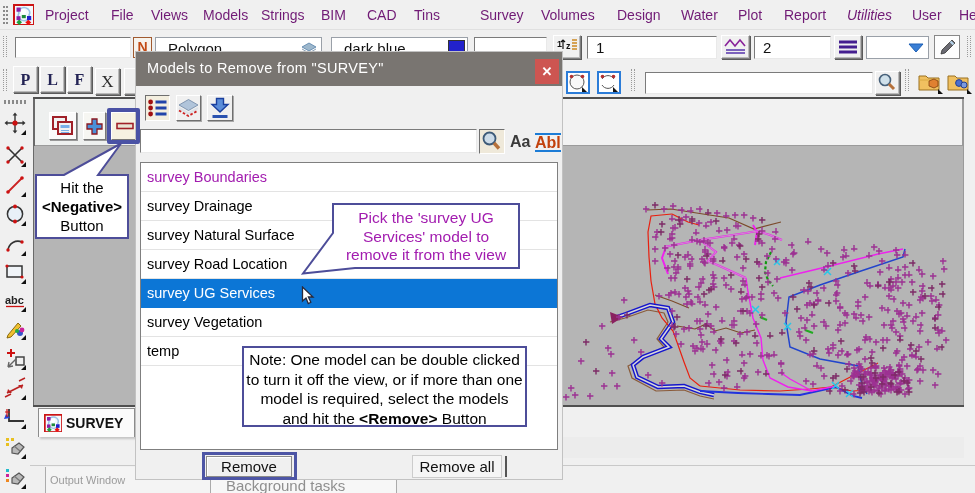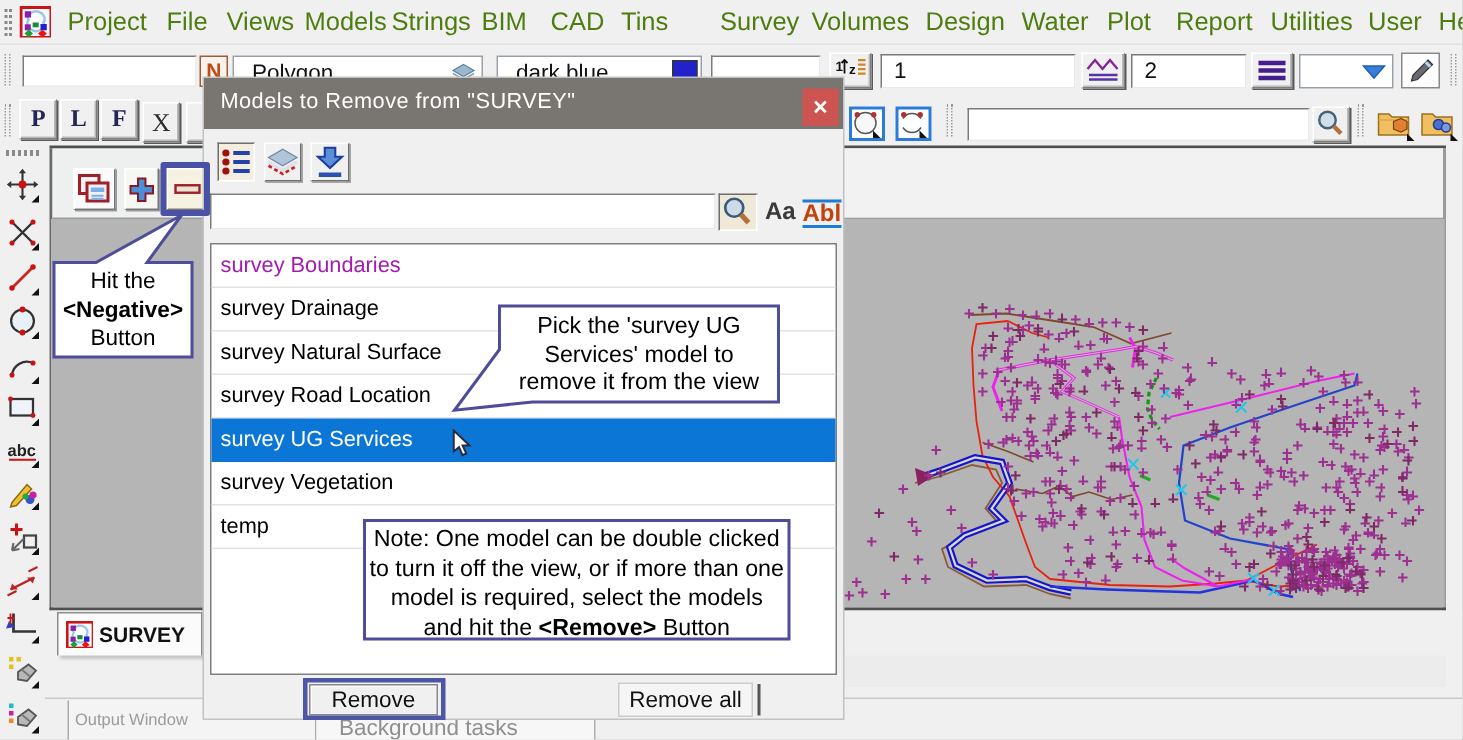--- a/index.html
+++ b/index.html
@@ -2,21 +2,21 @@
 <html><head>
 <meta charset="utf-8">
 <style>
 * { margin:0; padding:0; box-sizing:border-box; }
 body { font-family:"Liberation Sans", sans-serif; width:975px; height:493px; overflow:hidden; background:#f0f0f0; }
 #app { position:relative; width:975px; height:493px; background:#f0f0f0; }
 .abs { position:absolute; }
 .vgrip { width:4px; border-left:1px dotted #9a9a9a; border-right:1px dotted #9a9a9a; }
 .raised { background:#f0f0f0; border:1px solid; border-color:#ffffff #7e7e7e #7e7e7e #ffffff; box-shadow:inset -1px -1px 0 #b9b9b9, 1px 1px 0 #5a5a5a; }
 .sunk { background:#fff; border:1px solid; border-color:#7b7b7b #e9e9e9 #e9e9e9 #7b7b7b; }
-.menu-item { position:absolute; top:0; height:16px; line-height:30px; font-size:17px; color:#4d7c0f; }
+.menu-item { position:absolute; top:0; height:16px; line-height:30px; font-size:14px; color:#701a75; }
 </style>
 </head>
 <body>
 <div id="app">
 
 <div class="abs" style="left:0;top:0;width:975px;height:30px;background:#f0f0f0;border-bottom:1px solid #e0e0e0;">
   <div class="abs" style="left:3px;top:6px;width:5px;height:18px;border-left:2px dotted #8a8a8a;border-right:2px dotted #8a8a8a;"></div>
 
   <svg class="abs" style="left:13px;top:4px;" width="21" height="21" viewBox="0 0 21 21">
     <rect x="1" y="1" width="20" height="20" fill="#f4f9fc" stroke="#cc1414" stroke-width="2"></rect>
@@ -36,21 +36,21 @@
   <span class="menu-item" style="left:261px;">Strings</span>
   <span class="menu-item" style="left:321px;">BIM</span>
   <span class="menu-item" style="left:367px;">CAD</span>
   <span class="menu-item" style="left:414px;">Tins</span>
   <span class="menu-item" style="left:480px;">Survey</span>
   <span class="menu-item" style="left:541px;">Volumes</span>
   <span class="menu-item" style="left:617px;">Design</span>
   <span class="menu-item" style="left:681px;">Water</span>
   <span class="menu-item" style="left:738px;">Plot</span>
   <span class="menu-item" style="left:784px;">Report</span>
-  <span class="menu-item" style="left:847px;">Utilities</span>
+  <span class="menu-item" style="left:847px;font-style:italic;">Utilities</span>
   <span class="menu-item" style="left:912px;">User</span>
   <span class="menu-item" style="left:959px;">He</span>
 </div>
 
 <div class="abs" style="left:0;top:30px;width:975px;height:32px;background:#f0f0f0;">
   <div class="abs vgrip" style="left:3px;top:6px;height:21px;"></div>
   <div class="abs sunk" style="left:15px;top:7px;width:116px;height:21px;"></div>
   <div class="abs" style="left:133px;top:7px;width:19px;height:21px;background:#f7f3ec;border:1px solid #a05a30;color:#c24a14;font-weight:bold;font-size:14px;text-align:center;line-height:19px;">N</div>
 
   <div class="abs" style="left:155px;top:7px;width:167px;height:22px;background:#fff;border:1px solid #9aa0a8;">
@@ -445,21 +445,21 @@
 <div class="abs" style="left:107px;top:108px;width:33px;height:36px;border:4px solid #4a52a5;border-radius:2px;z-index:30;"></div>
 
 <svg class="abs" style="left:30px;top:140px;z-index:31;" width="105" height="102" viewBox="30 140 105 102">
   <path d="M36 238 L36 175 L64 175 L121 143.5 L98 175 L128 175 L128 238 Z" fill="#fff" stroke="#4d4d99" stroke-width="2" stroke-linejoin="miter"></path>
 </svg>
 <div class="abs" style="left:36px;top:178px;width:92px;height:60px;z-index:32;text-align:center;font-size:15px;color:#000;line-height:19px;">Hit the<br><b>&lt;Negative&gt;</b><br>Button</div>
 
 <svg class="abs" style="left:296px;top:200px;z-index:31;" width="228px" height="80" viewBox="296 200 228 80">
   <path d="M333 204 L519 204 L519 268 L355 268 L303 273.5 L333 233 Z" fill="#fff" stroke="#4d4d99" stroke-width="2"></path>
 </svg>
-<div class="abs" style="left:334px;top:209px;width:184px;height:56px;z-index:32;text-align:center;font-size:15.5px;color:#000000;line-height:18.5px;">Pick the 'survey UG<br>Services' model to<br>remove it from the view</div>
+<div class="abs" style="left:334px;top:209px;width:184px;height:56px;z-index:32;text-align:center;font-size:15.5px;color:#a21caf;line-height:18.5px;">Pick the 'survey UG<br>Services' model to<br>remove it from the view</div>
 
 <div class="abs" style="left:242px;top:346px;width:285px;height:81px;background:#fff;border:2px solid #4d4d99;z-index:31;text-align:center;font-size:15.5px;color:#000;line-height:19.5px;padding-top:2px;">Note: One model can be double clicked<br>to turn it off the view, or if more than one<br>model is required, select the models<br>and hit the <b>&lt;Remove&gt;</b> Button</div>
 
 <div class="abs" style="left:202px;top:452px;width:95px;height:28px;border:3px solid #4d55a5;z-index:31;"></div>
 
 <svg class="abs" style="left:300px;top:286px;z-index:40;" width="16" height="20" viewBox="0 0 16 20">
   <path d="M2.5 1 L2.5 15 L6 12 L8.3 17.5 L10.8 16.3 L8.4 11 L13 11 Z" fill="#fff" stroke="#2a2a3a" stroke-width="1.3"></path>
 </svg>
 
 </div>

